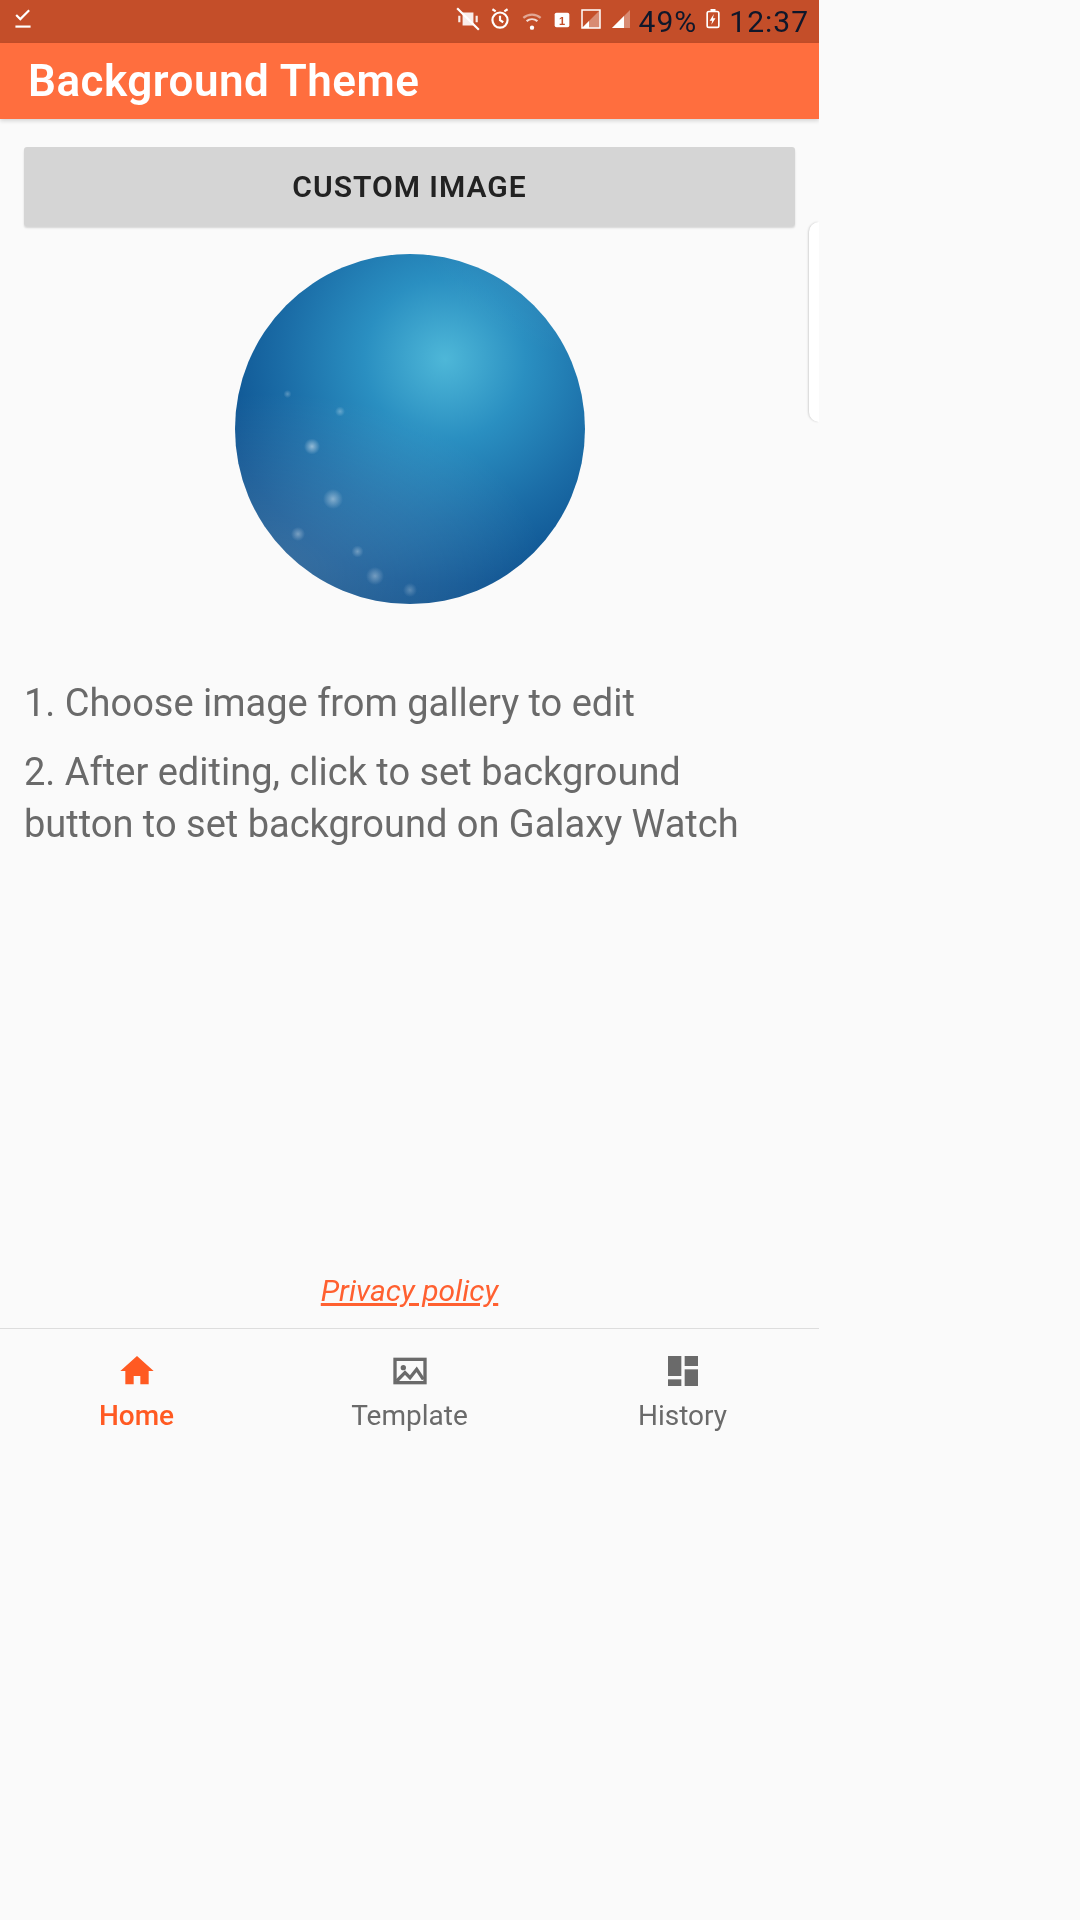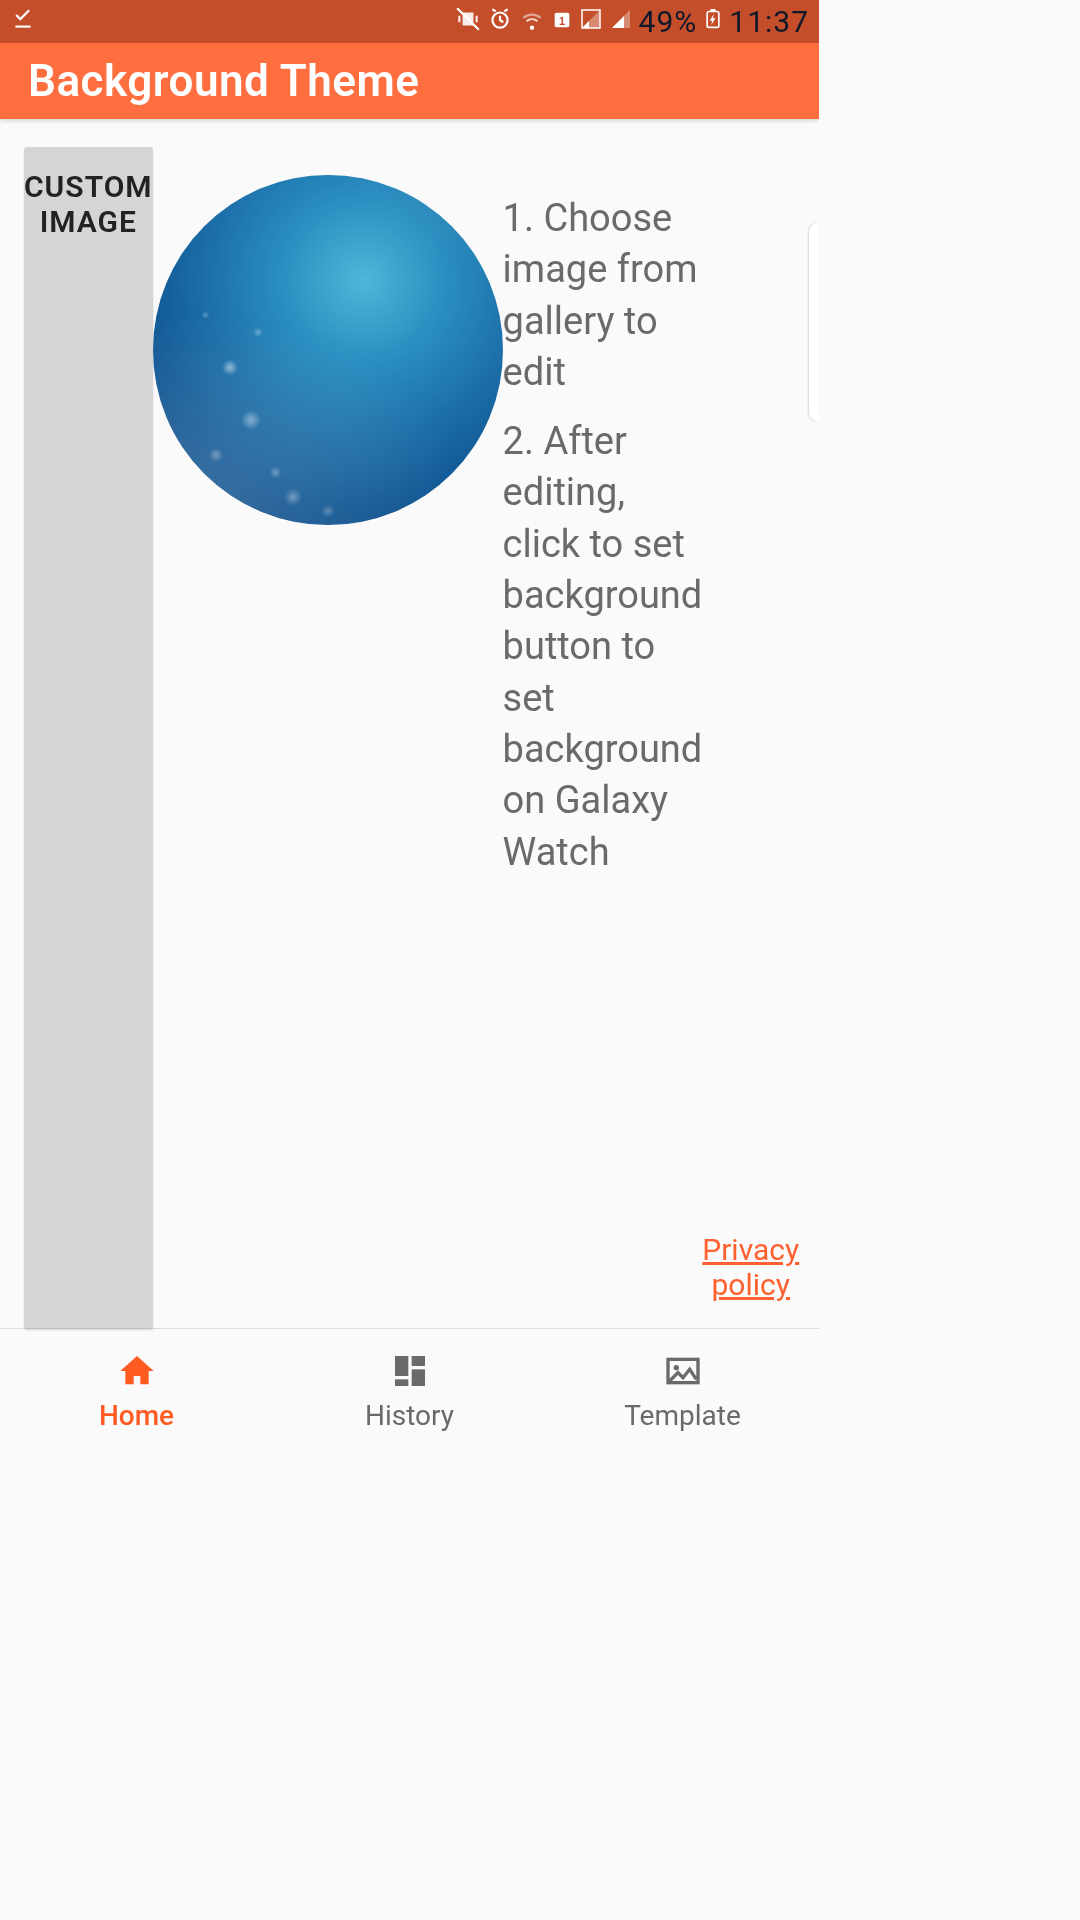--- a/index.html
+++ b/index.html
@@ -10,21 +10,21 @@
   .status-bar { background: #c44e29; height: 43px; display: flex; align-items: center; justify-content: space-between; padding: 0 10px; color: #fff; font-size: 26px; }
   .status-left { display: flex; align-items: center; }
   .status-right { display: flex; align-items: center; gap: 6px; }
   .status-right .txt { font-size: 30px; color: #0f172a; letter-spacing: 1px; }
 
   
   .app-bar { background: #ff6e3e; height: 76px; display: flex; align-items: center; padding-left: 28px; box-shadow: 0 2px 4px rgba(0,0,0,0.15); }
   .app-bar-title { color: #ffffff; font-size: 44px; font-weight: 600; letter-spacing: 0.5px; }
 
   
-  .content { flex: 1; padding: 28px 24px 0 24px; display: flex; flex-direction: row; position: relative; }
+  .content { flex: 1; padding: 28px 24px 0 24px; display: flex; flex-direction: column; position: relative; }
 
   .btn { background: #d5d5d5; text-align: center; font-size: 30px; font-weight: 600; letter-spacing: 1px; color: #222; padding: 22px 0; border-radius: 3px; box-shadow: 0 2px 2px rgba(0,0,0,0.15); cursor: pointer; }
 
   .preview-wrap { display: flex; justify-content: center; padding: 28px 0; }
   .preview-circle { width: 350px; height: 350px; border-radius: 50%; overflow: hidden; position: relative; background: radial-gradient(circle at 60% 30%, #4eb7d8 0%, #2a8fc1 25%, #1b6da7 50%, #0f5593 70%, #0b447a 100%); }
   .preview-circle::before { content: ""; position: absolute; inset: 0; background:
       radial-gradient(ellipse 500px 320px at 10% 90%, rgba(255,255,255,0.18) 0%, rgba(255,255,255,0) 55%),
       radial-gradient(ellipse 460px 260px at 130% -10%, rgba(255,255,255,0.12) 0%, rgba(255,255,255,0) 60%);
   }
   .preview-circle::after { content: ""; position: absolute; inset: 0; background-image:
@@ -34,21 +34,21 @@
       radial-gradient(circle at 35% 85%, rgba(255,255,255,0.32) 0, rgba(255,255,255,0) 6px),
       radial-gradient(circle at 30% 45%, rgba(255,255,255,0.30) 0, rgba(255,255,255,0) 5px),
       radial-gradient(circle at 15% 40%, rgba(255,255,255,0.28) 0, rgba(255,255,255,0) 4px),
       radial-gradient(circle at 40% 92%, rgba(255,255,255,0.35) 0, rgba(255,255,255,0) 9px),
       radial-gradient(circle at 50% 96%, rgba(255,255,255,0.25) 0, rgba(255,255,255,0) 7px);
   }
 
   .instructions { margin-top: 46px; }
   .instructions p { color: #6a6a6a; font-size: 38px; line-height: 1.35; margin-bottom: 18px; }
 
-  .privacy-wrap { text-align: center; margin-top: auto; margin-bottom: 26px; }
+  .privacy-wrap { text-align: center; margin-top: auto; margin-bottom: 20px; font-style: italic; }
   .privacy-link { color: #ff6030; font-size: 30px; text-decoration: underline; cursor: pointer; }
 
   
   .bottom-nav { height: 128px; border-top: 1px solid #ddd; display: flex; background: #fafafa; }
   .nav-item { flex: 1; display: flex; flex-direction: column; align-items: center; justify-content: center; gap: 10px; cursor: pointer; }
   .nav-label { font-size: 28px; color: #6a6a6a; }
   .nav-item.active .nav-label { color: #ff5a22; font-weight: 500; }
   .nav-icon { width: 40px; height: 36px; display: flex; align-items: center; justify-content: center; }
   .nav-icon svg { width: 40px; height: 40px; }
 
@@ -110,21 +110,21 @@
           </svg>
       </span>
       <span class="txt">49%</span>
       <span>
         <svg viewBox="0 0 24 24" width="20" height="28">
             <rect x="5" y="3" width="14" height="19" rx="2" fill="none" stroke="#fff" stroke-width="2"></rect>
             <rect x="9" y="0" width="6" height="3" fill="#fff"></rect>
             <path d="M13 6l-5 8h3l-1 5 5-8h-3z" fill="#fff"></path>
           </svg>
       </span>
-      <span class="txt">11:37</span>
+      <span class="txt">12:37</span>
     </div>
   </div>
 
   <div class="app-bar">
     <div class="app-bar-title">Background Theme</div>
   </div>
 
   <div class="content">
     <div class="btn">CUSTOM IMAGE</div>
 
@@ -149,34 +149,34 @@
     <div class="nav-item active">
       <span class="nav-icon">
         <svg viewBox="0 0 24 24">
             <path d="M12 3 2 12h3v8h5v-5h4v5h5v-8h3z" fill="#ff5a22"></path>
           </svg>
       </span>
       <span class="nav-label">Home</span>
     </div>
     <div class="nav-item">
       <span class="nav-icon">
+        <svg viewBox="0 0 24 24">
+            <rect x="3" y="5" width="18" height="14" fill="none" stroke="#6a6a6a" stroke-width="2"></rect>
+            <circle cx="8" cy="10" r="1.6" fill="#6a6a6a"></circle>
+            <path d="M4 18l5-5 3 3 4-5 4 6" fill="none" stroke="#6a6a6a" stroke-width="2"></path>
+          </svg>
+      </span>
+      <span class="nav-label">Template</span>
+    </div>
+    <div class="nav-item">
+      <span class="nav-icon">
         <svg viewBox="0 0 24 24" fill="#6a6a6a">
             <rect x="3" y="3" width="8" height="12"></rect>
             <rect x="13" y="3" width="8" height="6"></rect>
             <rect x="13" y="11" width="8" height="10"></rect>
             <rect x="3" y="17" width="8" height="4"></rect>
           </svg>
       </span>
       <span class="nav-label">History</span>
     </div>
-    <div class="nav-item">
-      <span class="nav-icon">
-        <svg viewBox="0 0 24 24">
-            <rect x="3" y="5" width="18" height="14" fill="none" stroke="#6a6a6a" stroke-width="2"></rect>
-            <circle cx="8" cy="10" r="1.6" fill="#6a6a6a"></circle>
-            <path d="M4 18l5-5 3 3 4-5 4 6" fill="none" stroke="#6a6a6a" stroke-width="2"></path>
-          </svg>
-      </span>
-      <span class="nav-label">Template</span>
-    </div>
   </div>
 
 </div>
 
 </body></html>

